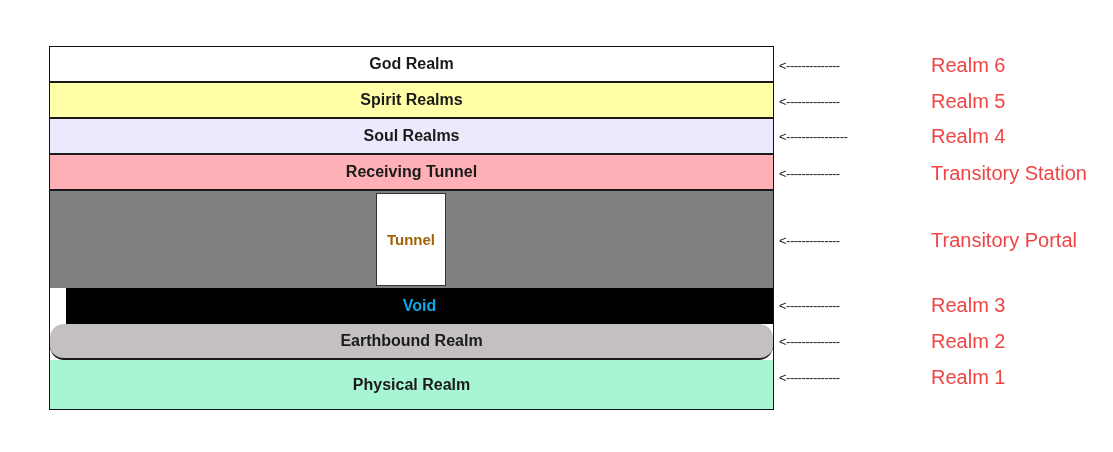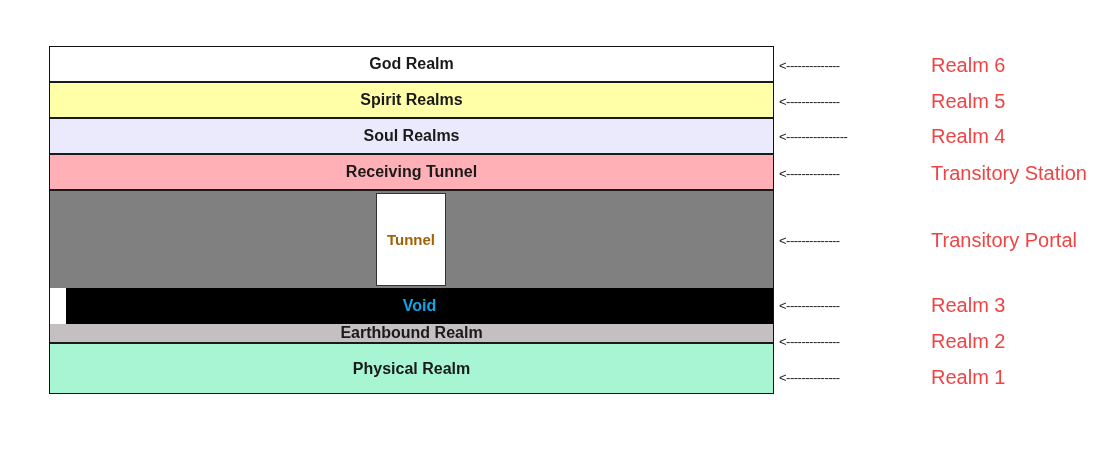--- a/index.html
+++ b/index.html
@@ -32,21 +32,21 @@
       <span>Receiving Tunnel</span>
     </div>
   <div class="row tunnel-area">
     <div class="tunnel">
         <span>Tunnel</span>
       </div>
   </div>
   <div class="row void" style="height:36px;background:#000000;border-bottom:none;">
       <span>Void</span>
     </div>
-  <div class="row" style="height:20px;background:#c4c0c2;">
+  <div class="row" style="height:36px;background:#c4c0c2;border-radius:14px;">
       <span>Earthbound Realm</span>
     </div>
   <div class="row" style="height:49px;background:#a8f5d4;">
       <span>Physical Realm</span>
     </div>
 </div>
 
 <div class="labels">
   <div class="lab" style="top:8px;">
     <span class="arrow">&lt;--------------</span>

